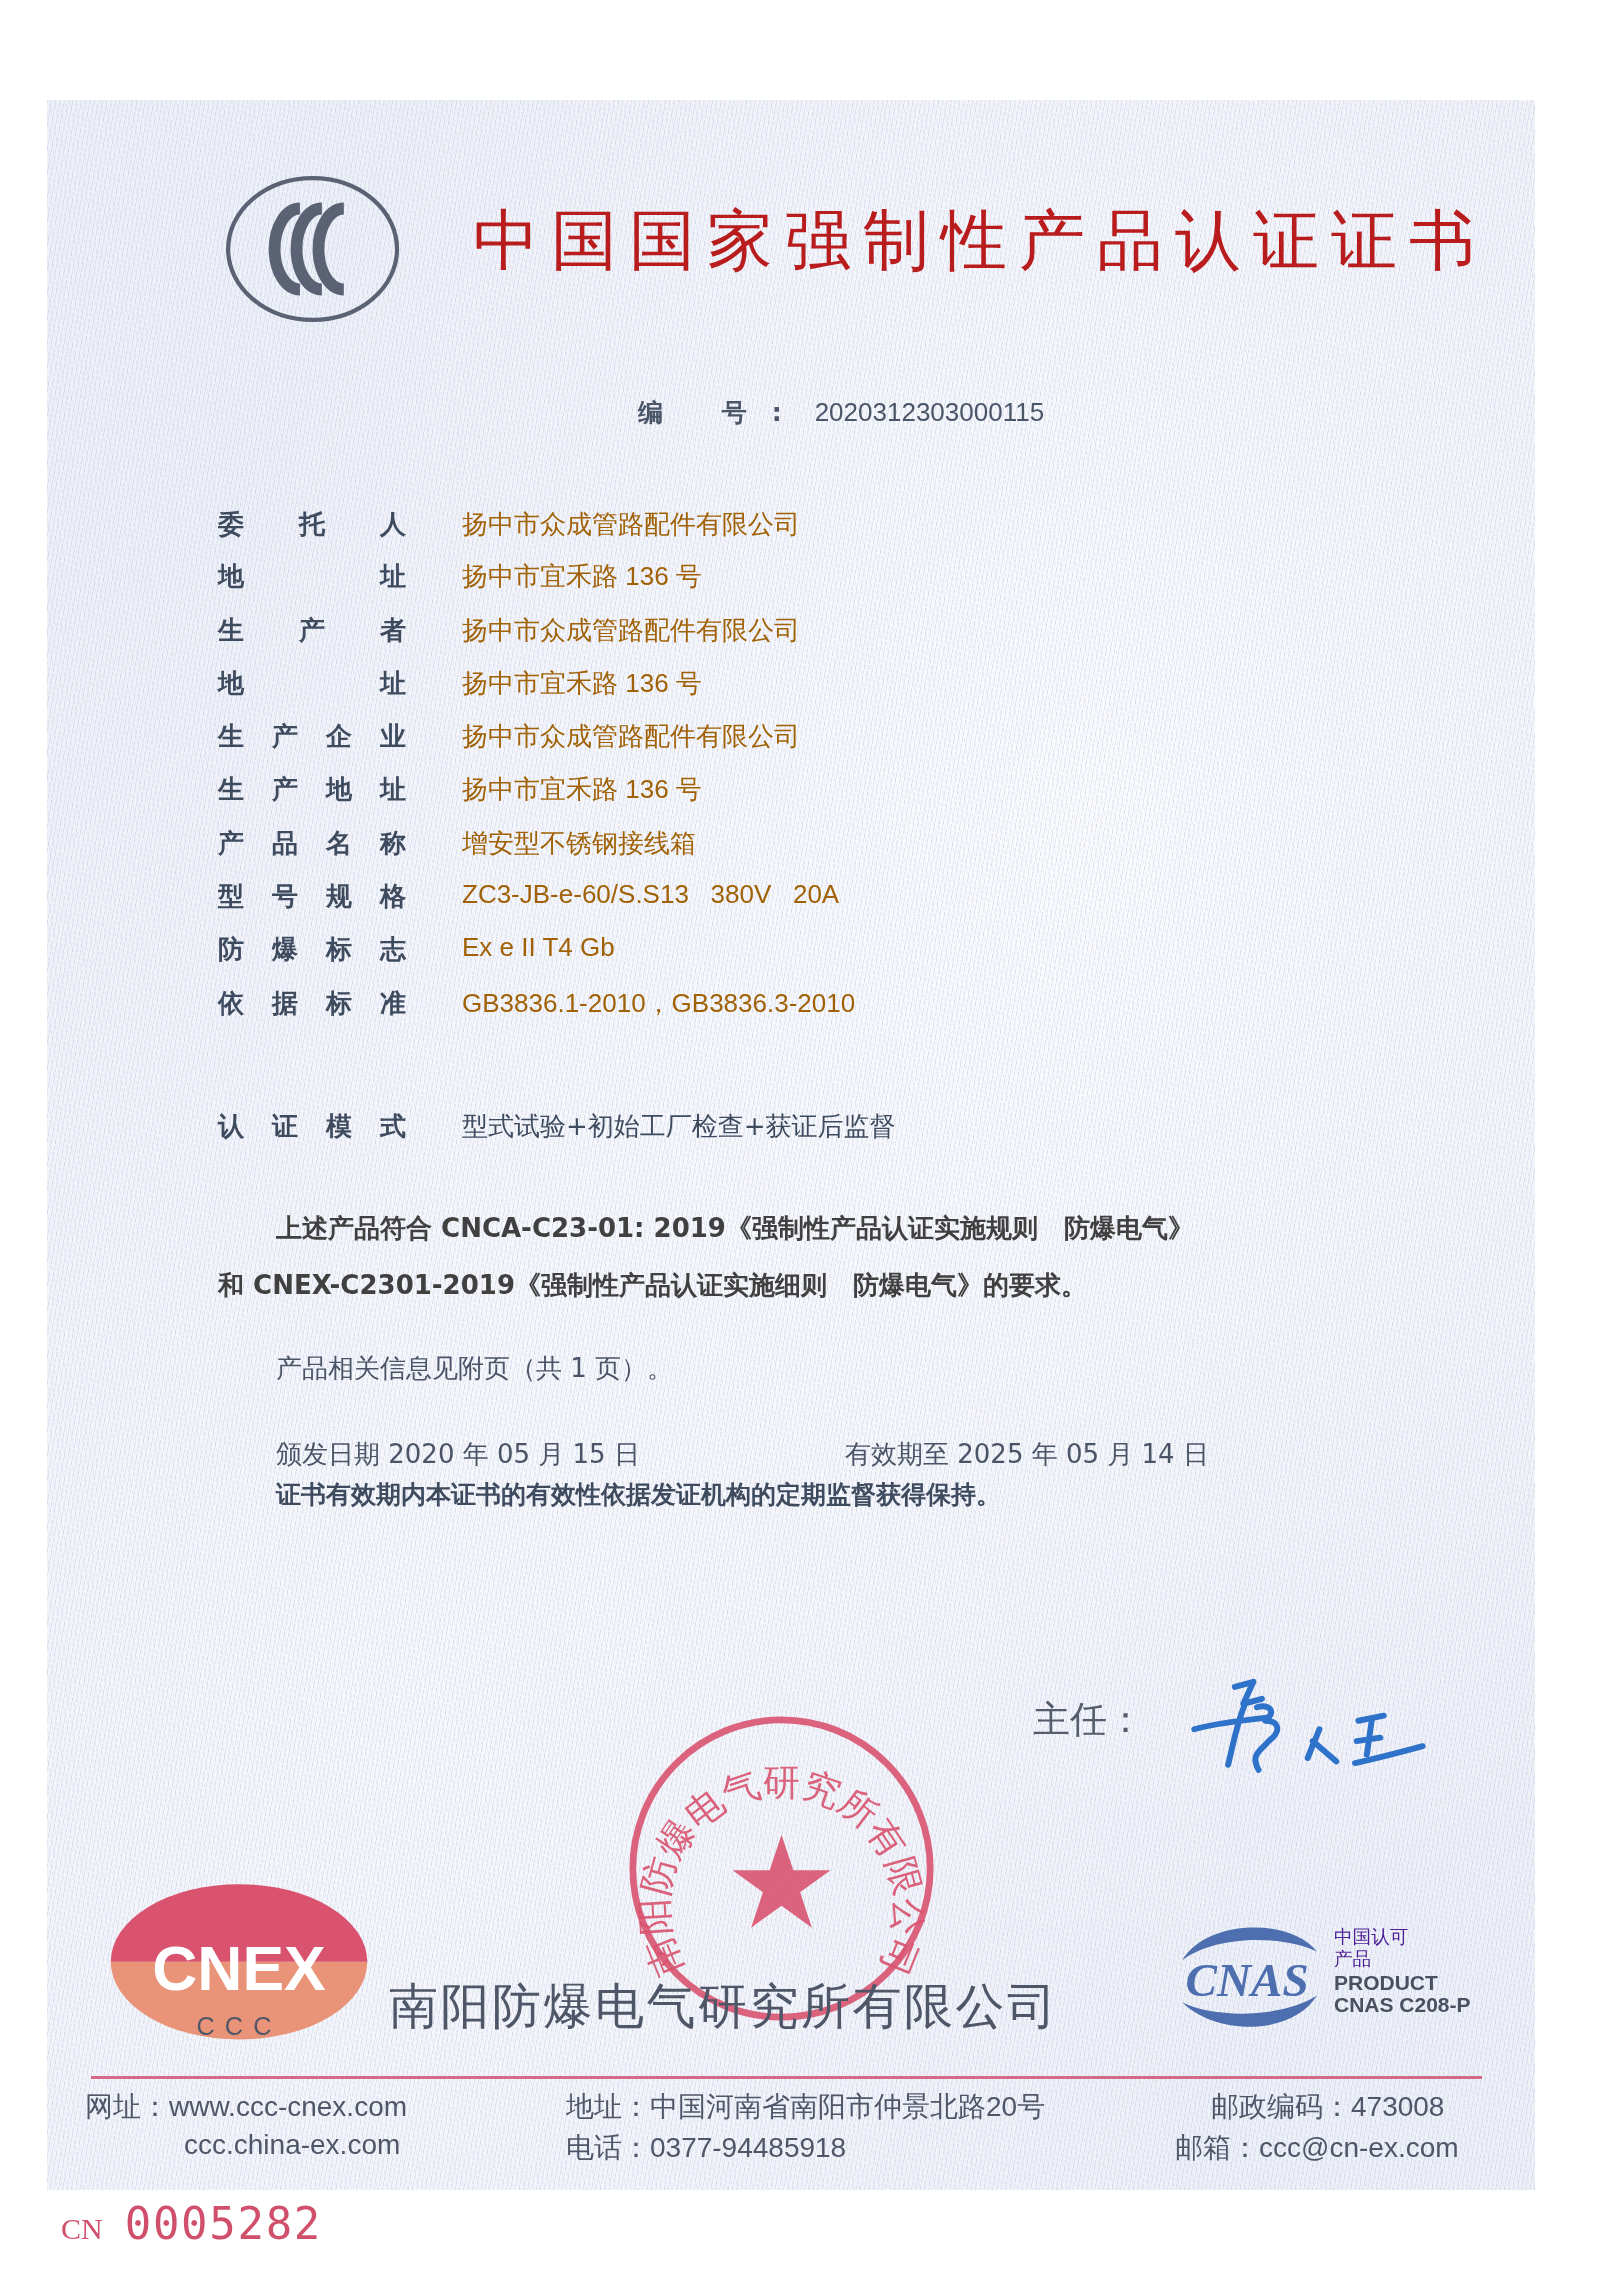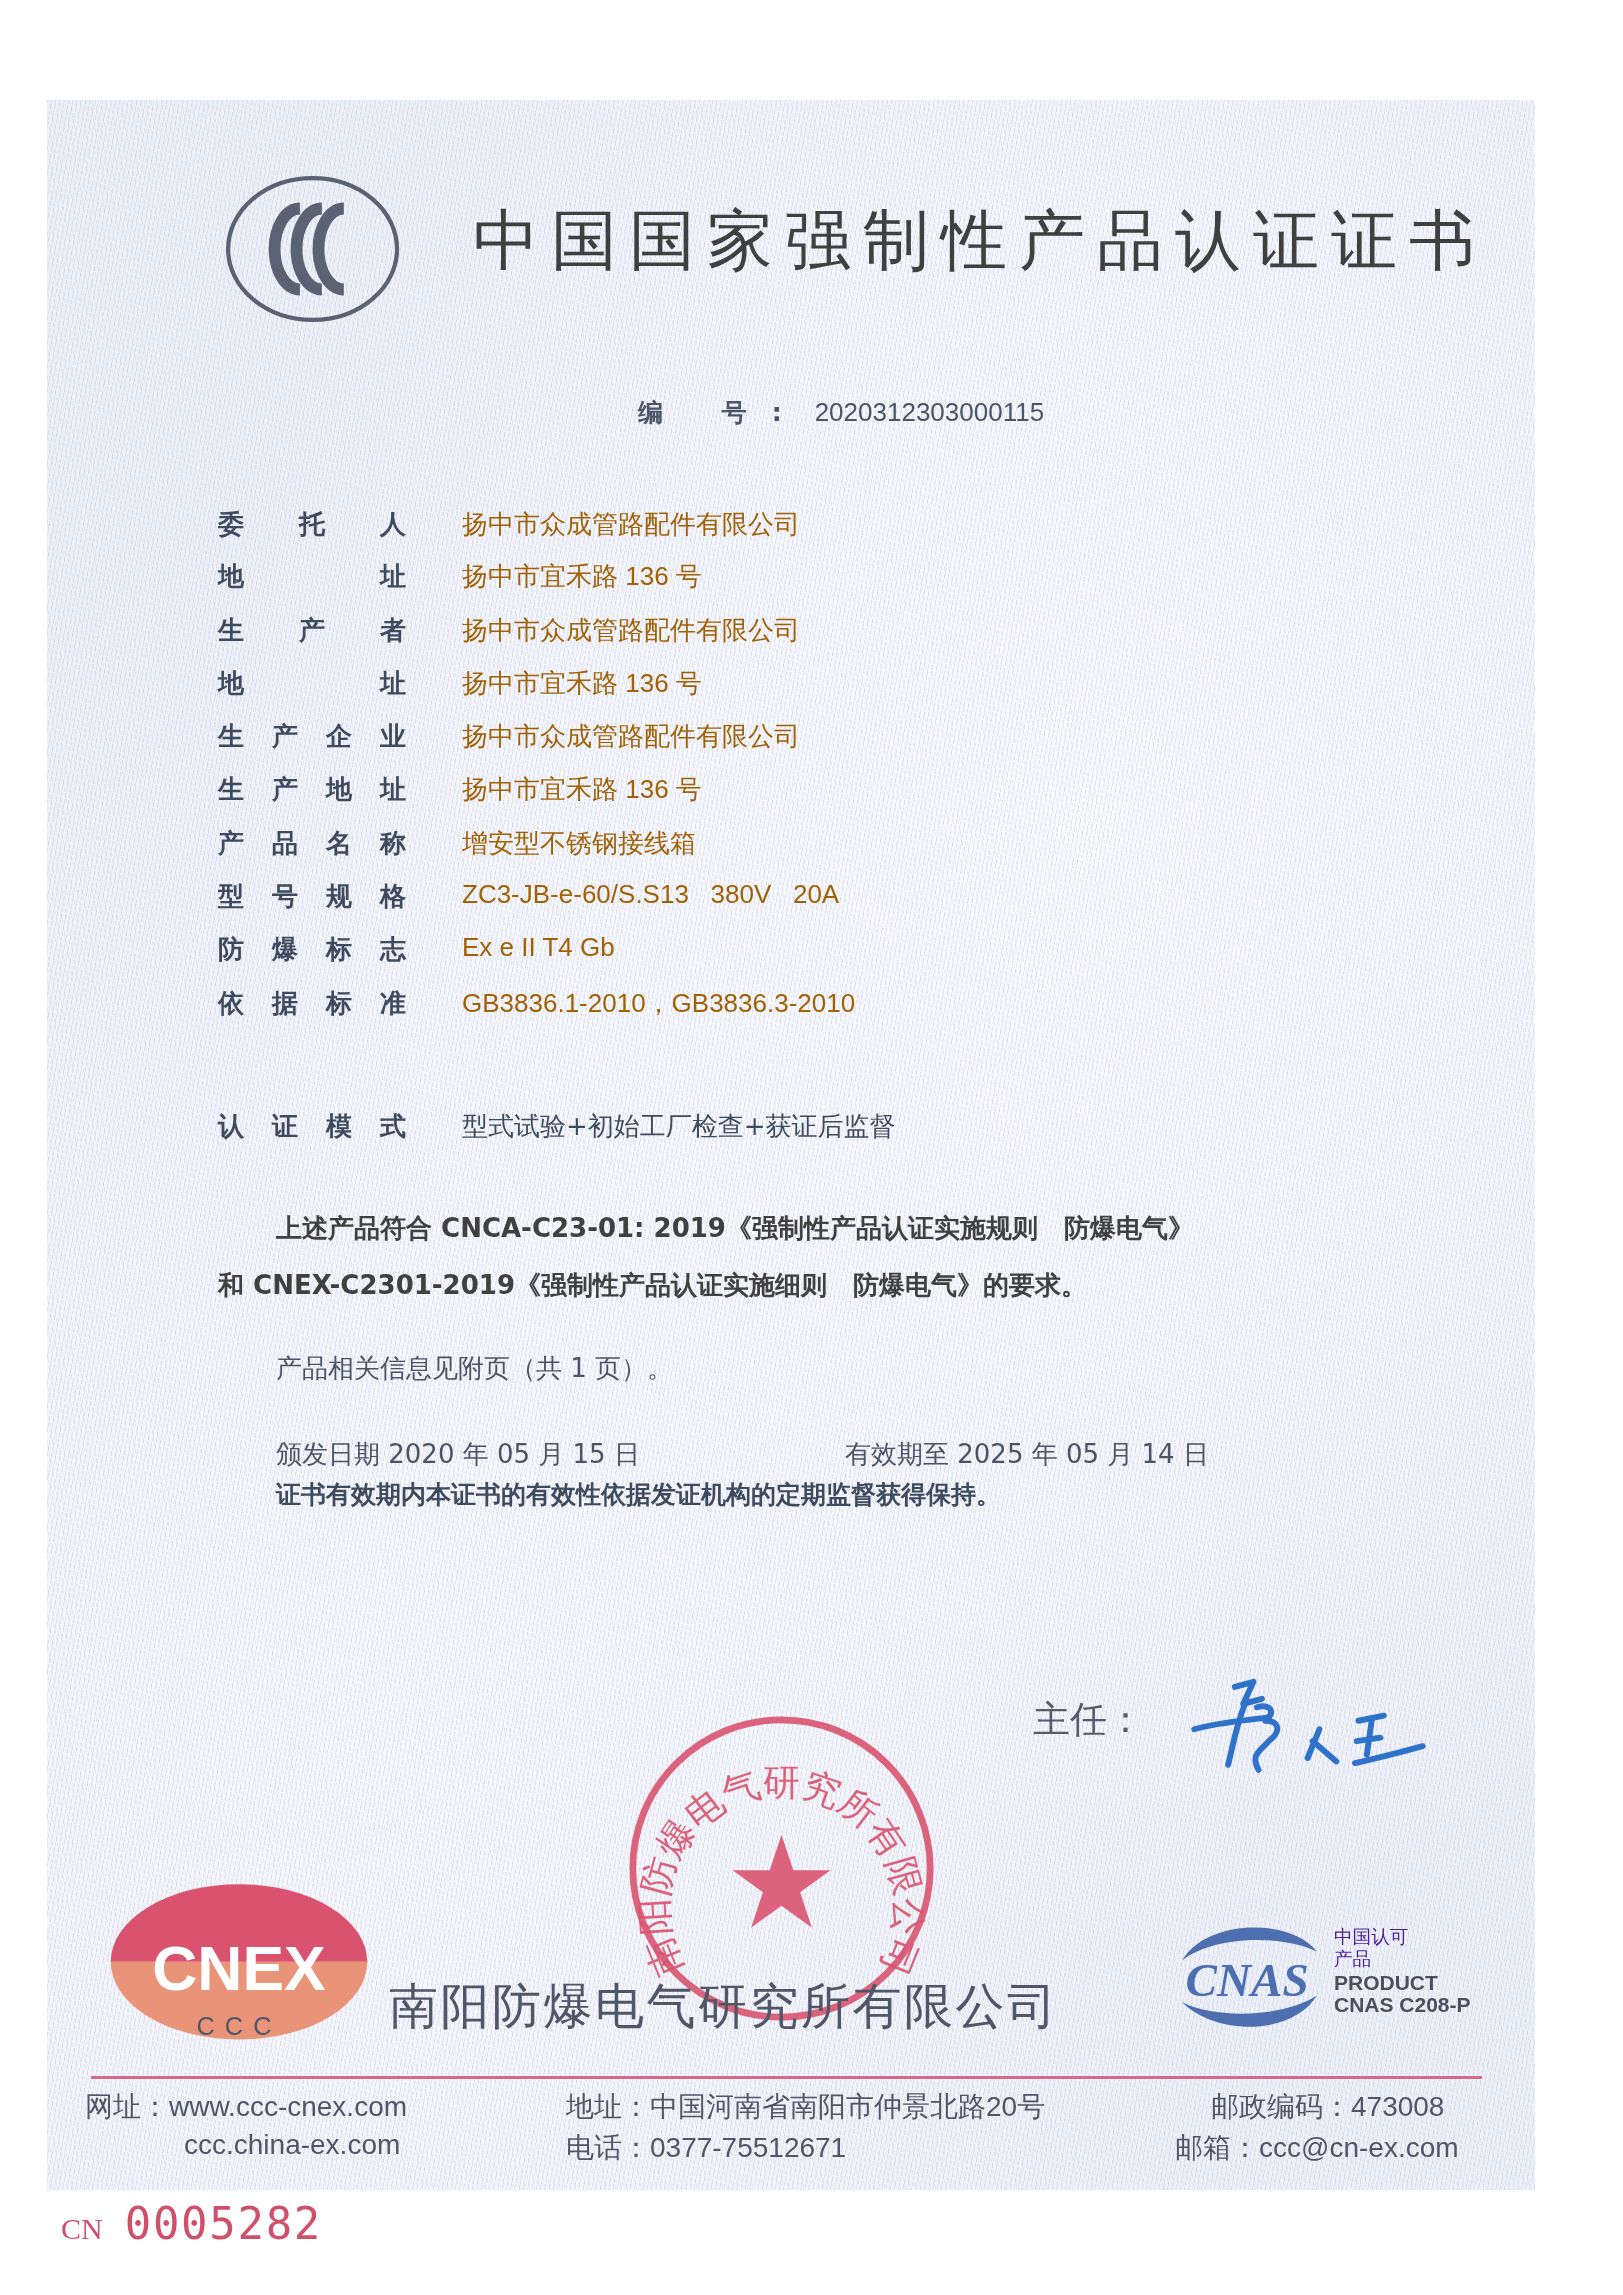--- a/index.html
+++ b/index.html
@@ -14,21 +14,21 @@
         repeating-linear-gradient(100deg, rgba(150,165,215,0.22) 0px, rgba(150,165,215,0.22) 0.8px, transparent 0.8px, transparent 4.2px),
         repeating-linear-gradient(80deg, rgba(160,175,220,0.14) 0px, rgba(160,175,220,0.14) 0.8px, transparent 0.8px, transparent 5px),
         radial-gradient(ellipse at 70% 35%, rgba(255,255,255,0.7), rgba(255,255,255,0) 60%),
         radial-gradient(ellipse at 25% 75%, rgba(255,255,255,0.5), rgba(255,255,255,0) 55%);
     }
     .abs { position: absolute; }
 
     
     .ccc-logo { left: 222px; top: 173px; width: 182px; height: 152px; }
     .title {
-      left: 473px; top: 196px; font-size: 66px; letter-spacing: 12px; color: #404040;
+      left: 473px; top: 196px; font-size: 66px; letter-spacing: 12px; color: #b91c1c;
       font-weight: normal; white-space: nowrap;
     }
     .cert-no { left: 638px; top: 396px; font-size: 25px; white-space: nowrap; }
     .cert-no .lbl { font-weight: bold; letter-spacing: 25px; color: #4a5568; }
     .cert-no .val { color: #4b5568; font-family: "Liberation Sans", sans-serif; font-size: 26px; }
 
     
     .info { left: 218px; top: 507px; }
     .row { position: absolute; left: 0; height: 42px; width: 930px; }
     .row .label {
@@ -257,20 +257,20 @@
   <span class="cn">产品</span>
   <span class="en">PRODUCT</span>
   <span class="en">CNAS C208-P</span>
 </div>
 
 <div class="abs divider"></div>
 
 <div class="abs foot f1">网址：www.ccc-cnex.com</div>
 <div class="abs foot f1b">ccc.china-ex.com</div>
 <div class="abs foot f2">地址：中国河南省南阳市仲景北路20号</div>
-<div class="abs foot f2b">电话：0377-75512671</div>
+<div class="abs foot f2b">电话：0377-94485918</div>
 <div class="abs foot f3">邮政编码：473008</div>
 <div class="abs foot f3b">邮箱：ccc@cn-ex.com</div>
 
 <div class="abs serial">
   <span class="cn">CN</span><span class="num">0005282</span>
 </div>
 
 
 </body></html>

